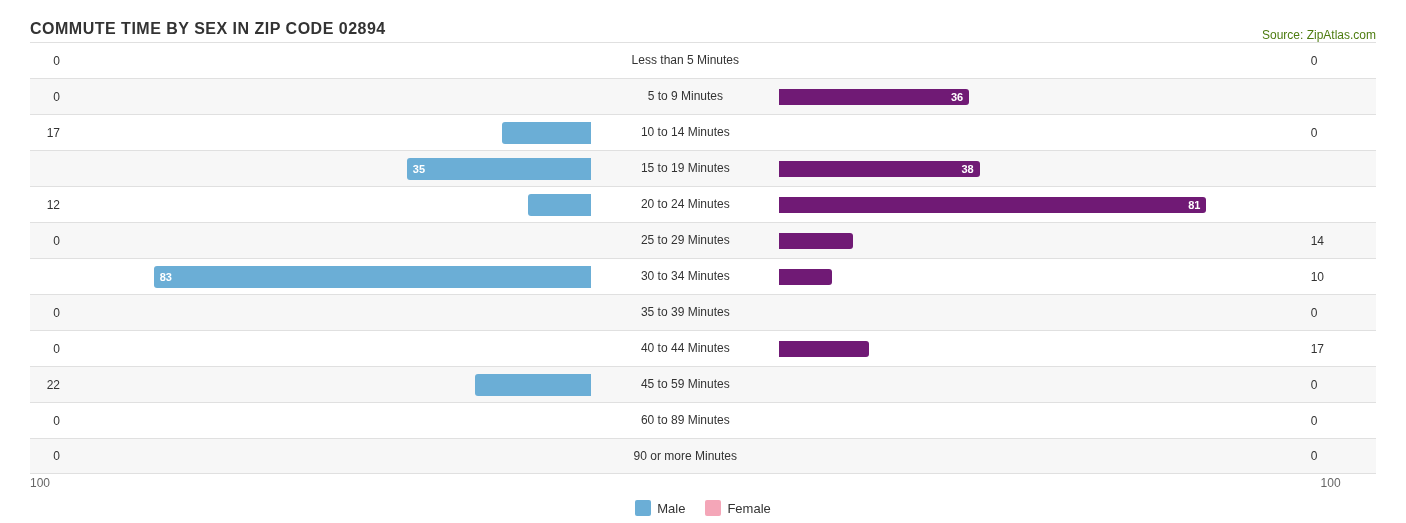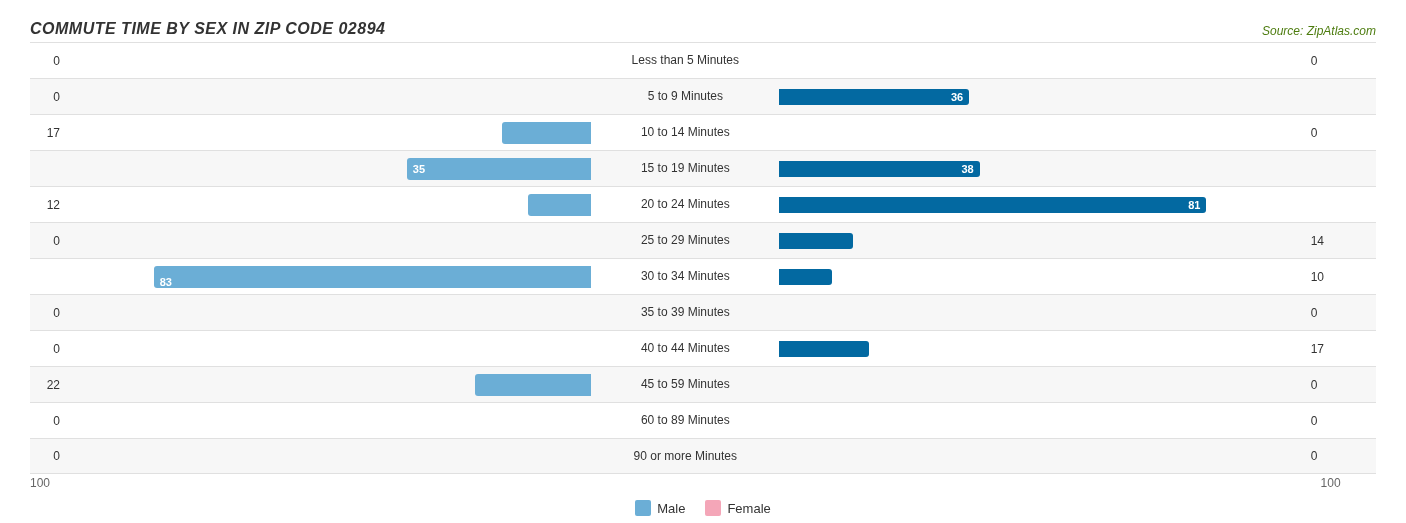--- a/index.html
+++ b/index.html
@@ -104,21 +104,21 @@
       padding-left: 4px;
     }
     .right-bar-wrap {
       display: flex;
       align-items: center;
       justify-content: flex-start;
       flex: 1;
       height: 22px;
     }
     .bar-pink {
-      background: #0369a1;
+      background: #701a75;
       height: 16px;
       border-radius: 0 3px 3px 0;
       min-width: 0;
       display: flex;
       align-items: center;
       position: relative;
     }
     .right-value {
       font-size: 12px;
       color: #333;
@@ -181,21 +181,21 @@
       width: 42%;
       text-align: right;
       font-size: 12px;
       color: #666;
     }
   </style>
 </head>
 <body>
 
 <div>
-  <div style="display:flex; justify-content:space-between; align-items:center;font-style:italic;">
+  <div style="display:flex; justify-content:space-between; align-items:flex-end;">
     <h2 class="chart-title">COMMUTE TIME BY SEX IN ZIP CODE 02894</h2>
     <span class="source">Source: ZipAtlas.com</span>
   </div>
 
   <div class="chart-area" id="chart">
       <div class="row row-bg">
     <div class="bar-container">
       <div class="left-side">
         <span class="left-value">0</span>
         <div class="left-bar-wrap">
@@ -318,21 +318,21 @@
         </div>
         <span class="right-value">14</span>
       </div>
     </div>
   </div>
       <div class="row row-bg">
     <div class="bar-container">
       <div class="left-side">
         <span class="left-value"></span>
         <div class="left-bar-wrap">
-          <div class="bar-blue" style="width:83%;align-items:flex-end;">
+          <div class="bar-blue" style="width:83%;">
             <span class="bar-blue-inner-val">83</span>
           </div>
         </div>
       </div>
       <div class="center-label">30 to 34 Minutes</div>
       <div class="right-side">
         <div class="right-bar-wrap">
           <div class="bar-pink" style="width:10%; justify-content:flex-end;">
             
           </div>

